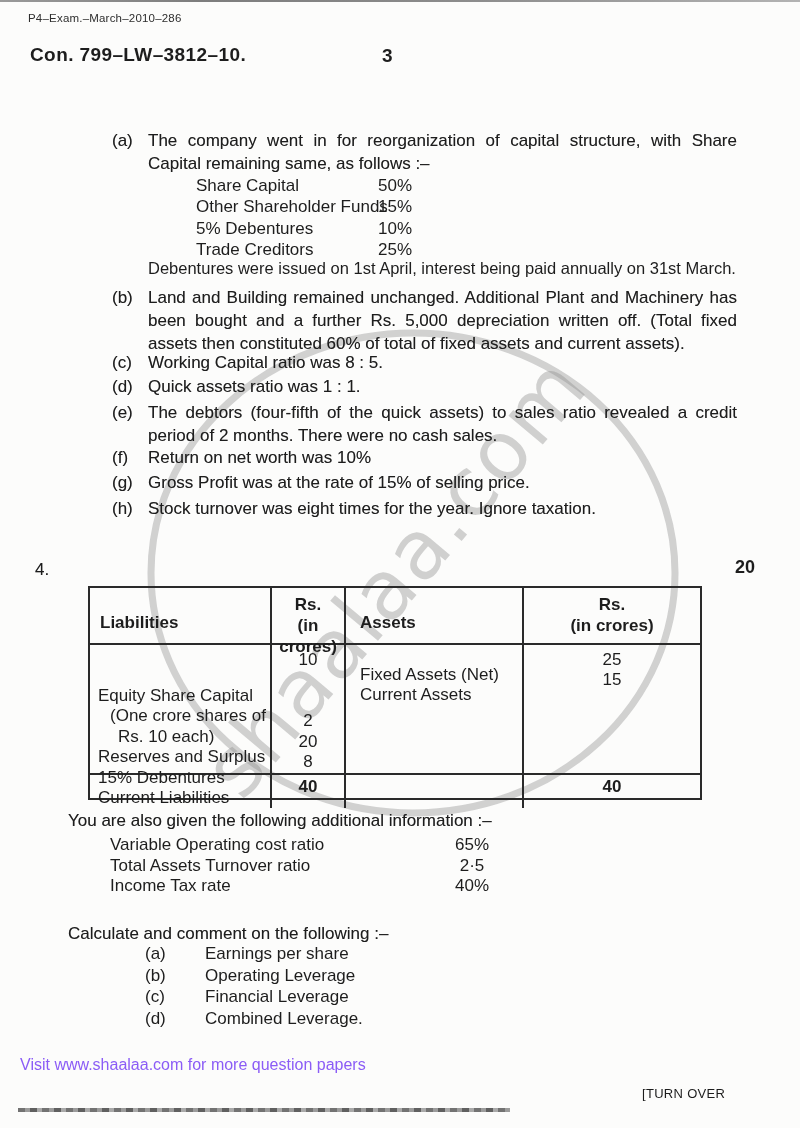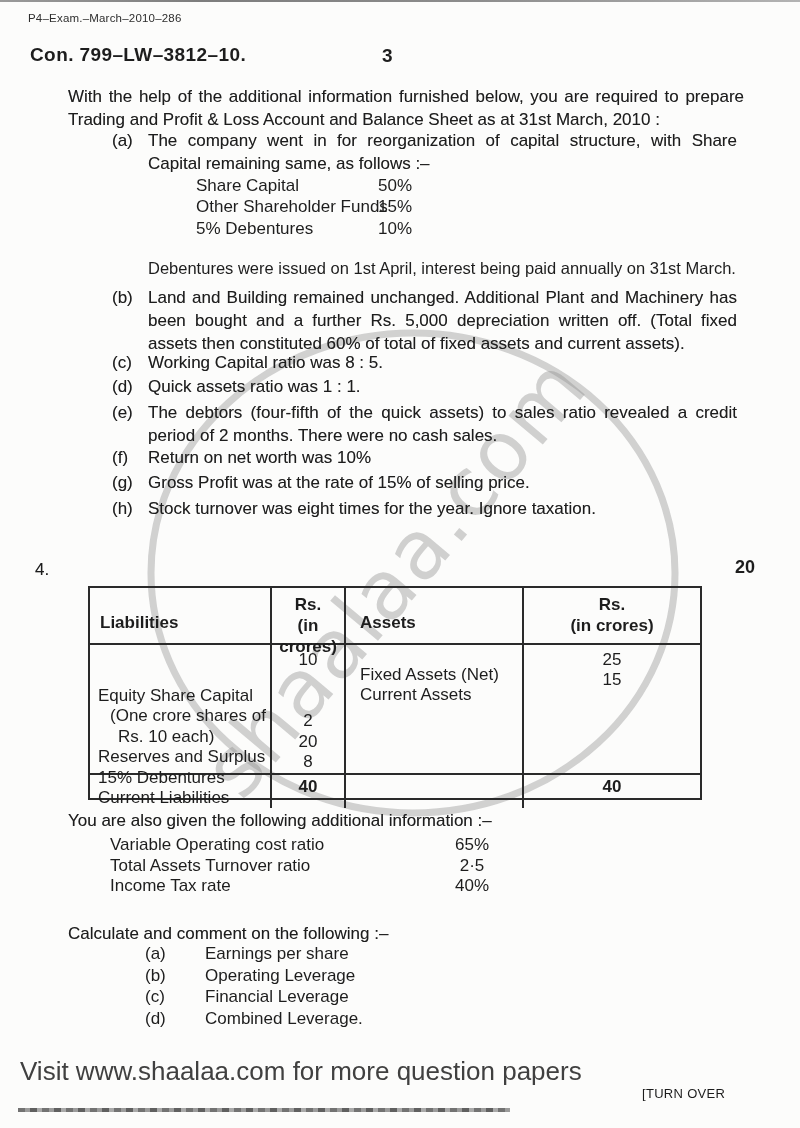--- a/index.html
+++ b/index.html
@@ -71,21 +71,21 @@
   .info-row{position:relative;height:20.6px;font-size:17px;}
   .info-label{position:absolute;left:0;}
   .info-value{position:absolute;left:302px;width:120px;text-align:center;}
 
   .calc-head{left:68px;top:922px;}
   .calc-table{left:145px;top:944px;width:400px;}
   .calc-row{position:relative;height:21.7px;font-size:17px;}
   .calc-label{position:absolute;left:0;}
   .calc-text{position:absolute;left:60px;}
 
-  .footer-left{left:20px;top:1056px;font-size:26px;color:#404040;}
+  .footer-left{left:20px;top:1056px;font-size:16px;color:#8b5cf6;}
   .footer-right{left:642px;top:1086px;font-size:13px;font-weight:400;letter-spacing:.3px;}
 </style>
 </head>
 <body>
 
 <div class="page">
 
   <div class="wm-layer">
     <svg class="abs" width="620" height="560" style="left:105px;top:295px;">
       <ellipse cx="308" cy="278" rx="262" ry="240" fill="none" stroke="#a6a6a6" stroke-width="7" opacity="0.5"></ellipse>
@@ -95,39 +95,42 @@
 
   <div class="content">
 
     <div class="abs top-line"></div>
     <div class="abs speckle-bar"></div>
 
     <div class="abs meta">P4–Exam.–March–2010–286</div>
     <div class="abs con">Con. 799–LW–3812–10.</div>
     <div class="abs pageno">3</div>
 
-    <div class="abs intro txt just">With the help of the additional information furnished below, you are required to prepare Trading and Profit &amp; Loss Account and Balance Sheet as at 31st March, 2010 :</div>
 
     <div class="item txt" style="top:129px;">
       <span class="ilabel">(a)</span>
       <div class="itext just">The company went in for reorganization of capital structure, with Share Capital remaining same, as follows :–</div>
     </div>
 
     <div class="abs cap-table">
       <div class="cap-row">
         <span class="cap-name">Share Capital</span>
         <span class="cap-val">50%</span>
       </div>
       <div class="cap-row">
         <span class="cap-name">Other Shareholder Funds</span>
         <span class="cap-val">15%</span>
       </div>
       <div class="cap-row">
         <span class="cap-name">5% Debentures</span>
         <span class="cap-val">10%</span>
+      </div>
+      <div class="cap-row">
+        <span class="cap-name">Trade Creditors</span>
+        <span class="cap-val">25%</span>
       </div>
     </div>
     <div class="abs deb-note nowrap">Debentures were issued on 1st April, interest being paid annually on 31st March.</div>
 
     <div class="item txt" style="top:286px;">
       <span class="ilabel">(b)</span>
       <div class="itext just">Land and Building remained unchanged. Additional Plant and Machinery has been bought and a further Rs. 5,000 depreciation written off. (Total fixed assets then constituted 60% of total of fixed assets and current assets).</div>
     </div>
     <div class="item txt" style="top:351px;">
       <span class="ilabel">(c)</span>

